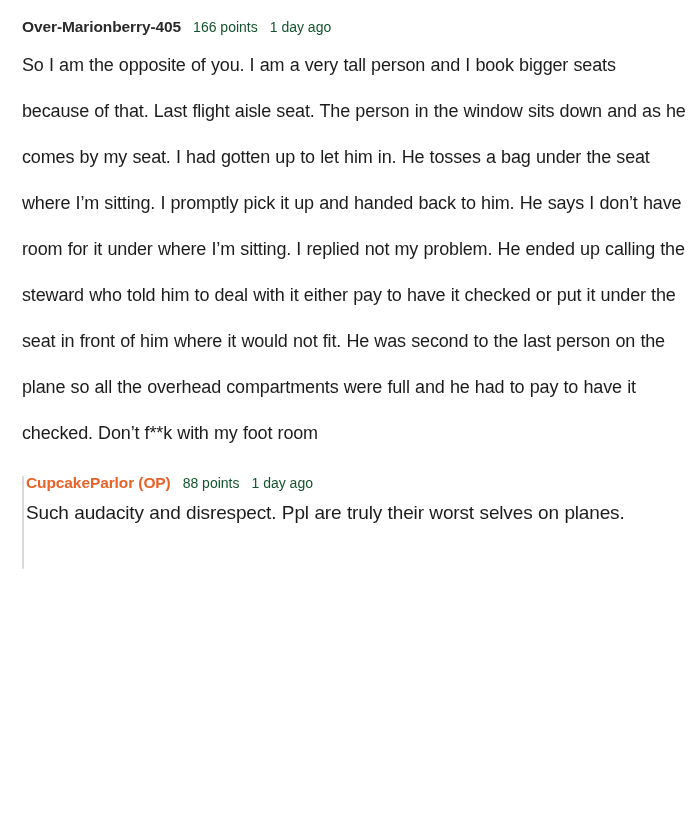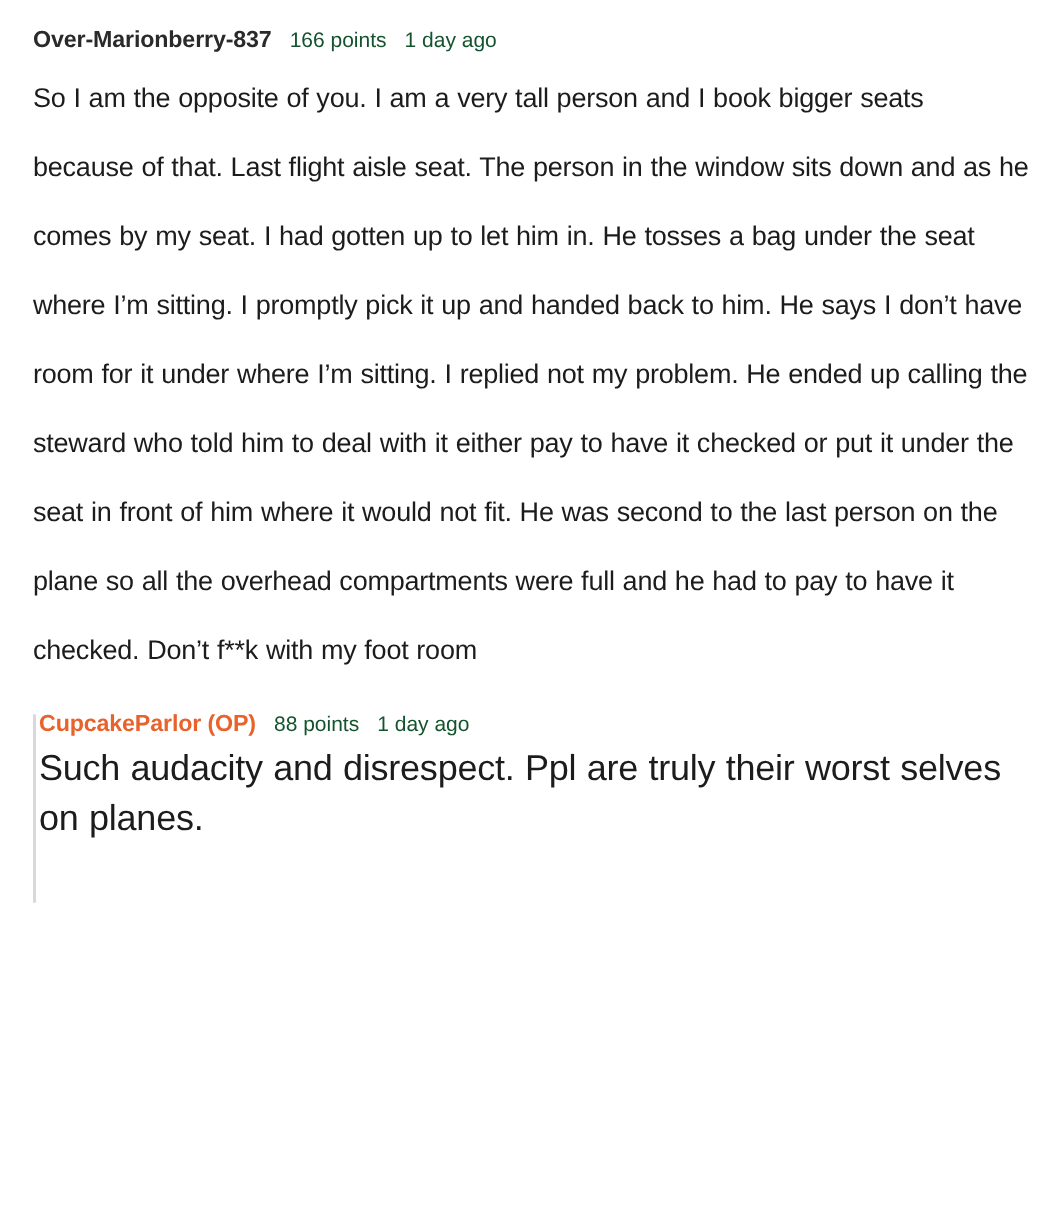--- a/index.html
+++ b/index.html
@@ -64,35 +64,35 @@
     top: 2px;
     bottom: -40px;
     width: 2px;
     background: #d9d9d9;
     border-radius: 1px;
   }
   .reply .comment-header {
     margin-bottom: 4px;
   }
   .reply .body-text {
-    font-size: 24px;
+    font-size: 19px;
     line-height: 33px;
   }
   .spacer {
     height: 30px;
   }
 </style>
 </head>
 <body>
 
 <div class="thread">
 
   <div class="comment">
     <div class="comment-header">
-      <span class="author plain">Over-Marionberry-837</span>
+      <span class="author plain">Over-Marionberry-405</span>
       <span class="meta">166 points</span>
       <span class="meta">1 day ago</span>
     </div>
     <div class="body-text">So I am the opposite of you. I am a very tall person and I book bigger seats because of that. Last flight aisle seat. The person in the window sits down and as he comes by my seat. I had gotten up to let him in. He tosses a bag under the seat where I’m sitting. I promptly pick it up and handed back to him. He says I don’t have room for it under where I’m sitting. I replied not my problem. He ended up calling the steward who told him to deal with it either pay to have it checked or put it under the seat in front of him where it would not fit. He was second to the last person on the plane so all the overhead compartments were full and he had to pay to have it checked. Don’t f**k with my foot room</div>
   </div>
 
   <div class="reply">
     <div class="reply-rail"></div>
     <div class="comment-header">
       <span class="author op">CupcakeParlor (OP)</span>

